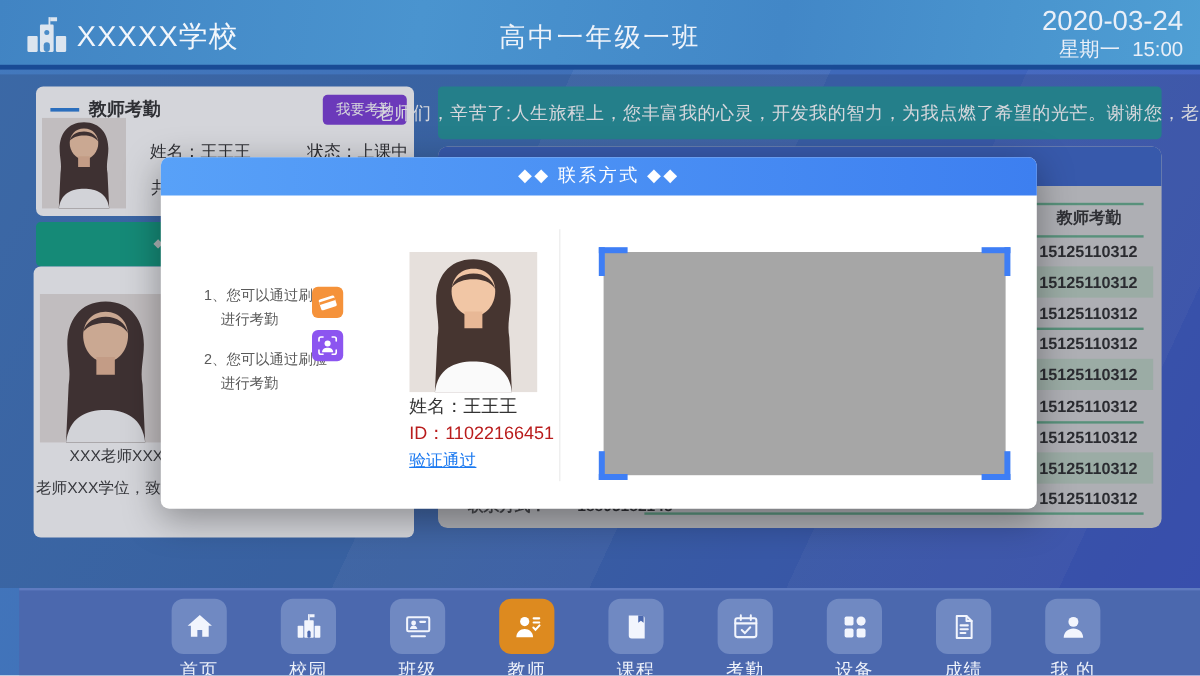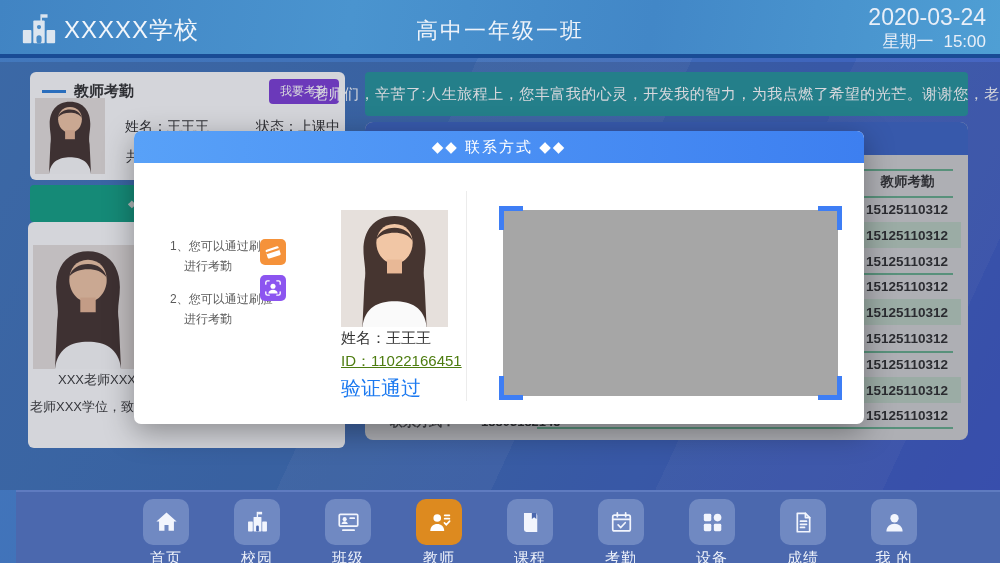--- a/index.html
+++ b/index.html
@@ -75,23 +75,23 @@
     color:#fff; font-size:15px; text-align:center; line-height:32px; letter-spacing:2px; }
   .steps { position:absolute; left:36px; top:105px; font-size:12px; color:#5a5a5a; line-height:20px; }
   .step { margin-bottom:13px; }
   .step .ind { padding-left:14px; }
   .sicon { position:absolute; width:26px; height:26px; border-radius:5px; display:flex; align-items:center; justify-content:center; }
   .sicon.orange { left:126px; top:108px; background:var(--c-orange-icon,#f5923a); }
   .sicon.purple { left:126px; top:144px; background:var(--c-purple-icon,#8c55f0); }
   .mdiv { position:absolute; left:332px; top:60px; height:210px; width:1px; background:#ececec; }
   .photo3 { position:absolute; left:207px; top:79px; width:107px; height:117px; overflow:hidden; }
   .p-name { position:absolute; left:207px; top:198px; font-size:15px; color:#333; }
-  .p-id { position:absolute; left:207px; top:221px; font-size:15px; color:#4d7c0f;text-decoration:underline; }
-  .p-link { position:absolute; left:207px; top:244px; font-size:20px; color:var(--c-link,#1b79f0);
-    cursor:pointer; }
+  .p-id { position:absolute; left:207px; top:221px; font-size:15px; color:#b91c1c; }
+  .p-link { position:absolute; left:207px; top:244px; font-size:14px; color:var(--c-link,#1b79f0);
+    text-decoration:underline; cursor:pointer; }
   .vf { position:absolute; left:369px; top:79px; width:335px; height:186px; background:#a6a6a6; }
   .corner { position:absolute; width:24px; height:24px; border:0 solid var(--c-bracket,#3e7ef5); }
   .corner.tl { left:-4px; top:-4px; border-left-width:5px; border-top-width:5px; }
   .corner.tr { right:-4px; top:-4px; border-right-width:5px; border-top-width:5px; }
   .corner.bl { left:-4px; bottom:-4px; border-left-width:5px; border-bottom-width:5px; }
   .corner.br { right:-4px; bottom:-4px; border-right-width:5px; border-bottom-width:5px; }
 
   
   .nav { position:absolute; left:16px; top:490px; width:1000px; height:73px; background:#4b68ae; border-top:2px solid #5f7bc0; z-index:5; }
   .nav-inner { position:absolute; left:110px; top:7px; width:808px; display:flex; justify-content:space-between; }

